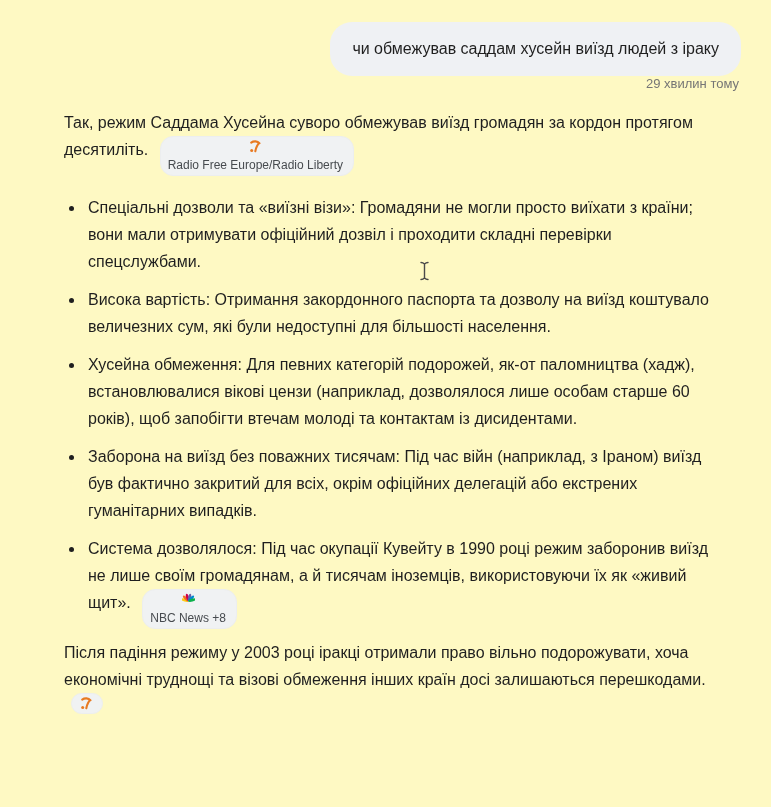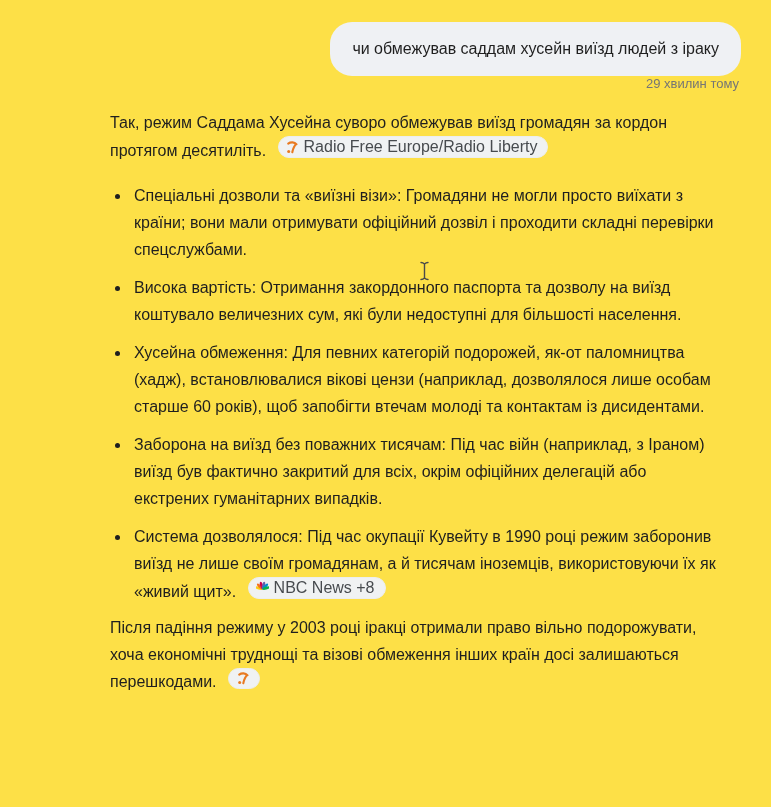--- a/index.html
+++ b/index.html
@@ -1,62 +1,63 @@
 <!DOCTYPE html>
 <html><head>
 <meta charset="utf-8">
 <style>
   * { margin:0; padding:0; box-sizing:border-box; }
   html,body { background:#ffffff; }
   .page {
     position:relative;
     width:771px; height:807px;
-    background:#fde047;
+    background:#fef9c3;
     font-family:"Liberation Sans", sans-serif;
     color:#1f1f1f;
     overflow:hidden;
   }
   .user-row { display:flex; justify-content:flex-end; padding:22px 30px 0 0; }
   .user-bubble {
     max-width:455px;
     background:#eff1f4;
     border-radius:22px;
     padding:13px 22px;
     font-size:16px; line-height:28px;
     color:#1f1f1f;
   }
   .timestamp {
     text-align:right;
     padding-right:32px;
     font-size:13px; line-height:15px;
     color:#757575;
   }
   .response {
-    margin:18px 46px 0 110px;
+    margin:18px 46px 0 64px;
     font-size:16px; line-height:27px;
     color:#1f1f1f;
   }
   .para { margin:0 0 18px 0; }
   .list-heading { margin-bottom:10px; }
   .bullet-list { margin:0 0 10px 0; padding-left:21px; }
   .bullet-list li { margin-bottom:11px; padding-left:3px; }
   .bullet-list li:last-child { margin-bottom:0; }
   .b-title { font-weight:400; }
   .chip {
     display:inline-flex; align-items:center; gap:5px;
     background:#f0f2f3;
     border:1px solid #eceeef;
     border-radius:13px;
     padding:3px 10px 3px 7px;
-    font-size:16px; line-height:14px;
+    font-size:12px; line-height:14px;
     color:#474b4f;
     margin-left:7px;
     vertical-align:2px;
     white-space:nowrap;
     cursor:pointer;
+    flex-direction:column;
   }
   .chip-icon { display:inline-flex; width:13px; height:13px; align-items:center; justify-content:center; }
   .ibeam-cursor { position:absolute; left:419px; top:261px; }
 </style>
 </head>
 <body>
 
 <div class="page">
 
   <div class="user-row">

